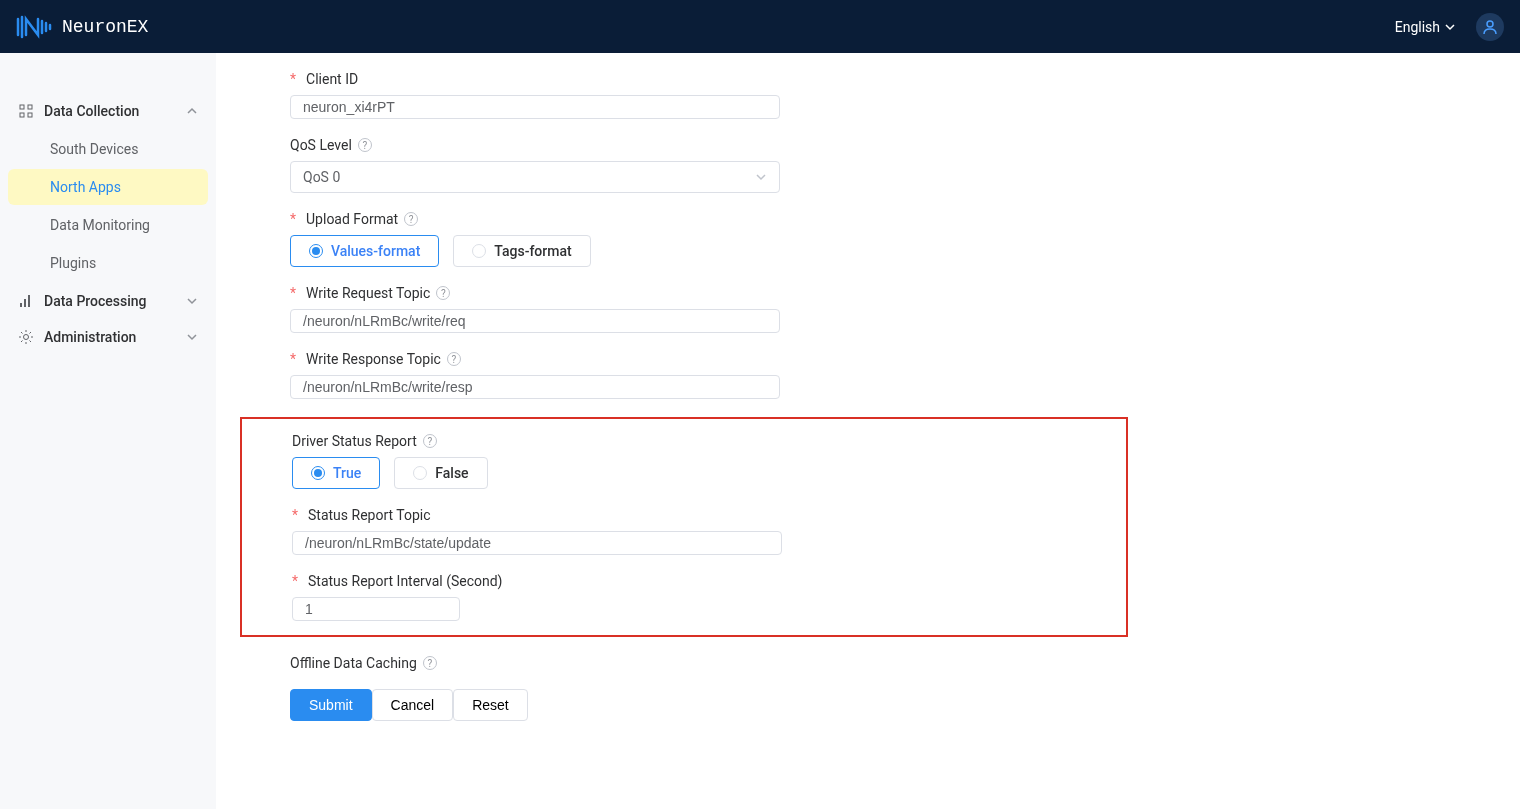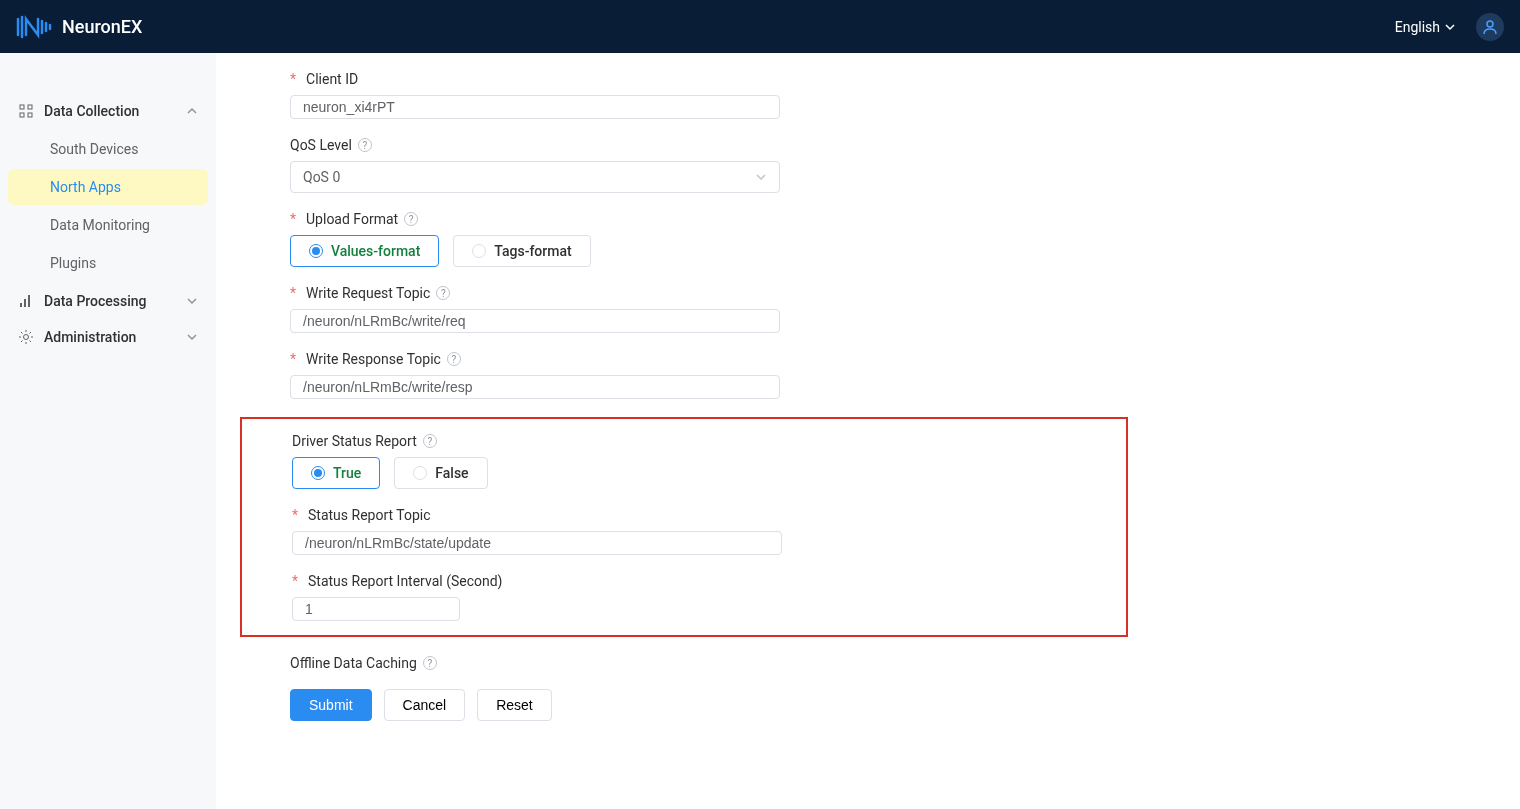--- a/index.html
+++ b/index.html
@@ -1,19 +1,19 @@
 <!DOCTYPE html>
 <html><head>
 <meta charset="utf-8">
 <style>
 * { box-sizing: border-box; margin: 0; padding: 0; }
 body { font-family: -apple-system, BlinkMacSystemFont, "Segoe UI", Roboto, "Helvetica Neue", Arial, sans-serif; font-size: 14px; color: #303133; background: #fff; }
 
 .header { background: #0a1d37; height: 53px; display: flex; align-items: center; justify-content: space-between; padding: 0 16px; }
-.header-left { display: flex; align-items: center; gap: 10px; }
+.header-left { display: flex; align-items: center; gap: 10px; font-family: Liberation Mono, monospace; }
 .logo-svg { width: 36px; height: 28px; }
 .logo-text { color: #fff; font-size: 18px; font-weight: 500; }
 .header-right { display: flex; align-items: center; gap: 20px; }
 .lang { color: #fff; font-size: 14px; display: flex; align-items: center; gap: 4px; cursor: pointer; }
 .avatar { width: 28px; height: 28px; border-radius: 50%; background: #1e3a5f; display: flex; align-items: center; justify-content: center; }
 .avatar svg { width: 16px; height: 16px; }
 
 .layout { display: flex; height: calc(100vh - 53px); }
 .sidebar { width: 216px; background: #f7f8fa; padding-top: 40px; flex-shrink: 0; }
 .nav-group-header { display: flex; align-items: center; justify-content: space-between; padding: 10px 18px; cursor: pointer; font-weight: 500; font-size: 14px; color: #303133; }
@@ -27,28 +27,28 @@
 .form { width: 100%; max-width: 820px; padding-left: 50px; }
 .form-row { margin-top: 18px; }
 .form-label { font-size: 14px; color: #303133; margin-bottom: 8px; display: flex; align-items: center; gap: 6px; }
 .required::before { content: "*"; color: #f56c6c; margin-right: 4px; }
 .help-icon { width: 14px; height: 14px; border: 1px solid #c0c4cc; border-radius: 50%; font-size: 10px; color: #909399; display: inline-flex; align-items: center; justify-content: center; }
 .input { width: 490px; height: 24px; border: 1px solid #dcdfe6; border-radius: 4px; padding: 0 12px; font-size: 14px; color: #606266; outline: none; }
 .input.narrow { width: 168px; }
 .select { width: 490px; height: 32px; border: 1px solid #dcdfe6; border-radius: 4px; padding: 0 12px; font-size: 14px; color: #606266; display: flex; align-items: center; justify-content: space-between; cursor: pointer; }
 .radio-row { display: flex; gap: 14px; }
 .radio-btn { height: 32px; padding: 0 18px; border: 1px solid #dcdfe6; border-radius: 4px; display: flex; align-items: center; gap: 8px; cursor: pointer; font-size: 14px; font-weight: 500; background: #fff; }
-.radio-btn.selected { border-color: #2a8cf0; color: #15803d; }
+.radio-btn.selected { border-color: #2a8cf0; color: #3b82f6; }
 .radio-dot { width: 14px; height: 14px; border-radius: 50%; border: 1px solid #dcdfe6; display: inline-block; position: relative; }
 .radio-btn.selected .radio-dot { border-color: #2a8cf0; }
 .radio-btn.selected .radio-dot::after { content: ""; position: absolute; width: 8px; height: 8px; background: #2a8cf0; border-radius: 50%; top: 2px; left: 2px; }
 
 .highlight-box { border: 2px solid #d93025; padding: 14px 32px 14px 50px; margin-left: -50px; margin-top: 18px; margin-right: -68px; }
 
-.btn-row { display: flex; gap: 12px; margin-top: 18px; }
+.btn-row { display: flex; margin-top: 18px; }
 .btn { height: 32px; padding: 0 18px; border-radius: 4px; font-size: 14px; cursor: pointer; border: 1px solid #dcdfe6; background: #fff; display: flex; align-items: center; }
 .btn.primary { background: #2a8cf0; color: #fff; border-color: #2a8cf0; }
 </style>
 </head>
 <body>
 
 <div class="header">
   <div class="header-left">
     <svg class="logo-svg" viewBox="0 0 36 28">
       <path d="M2 6 L2 22 M6 4 L6 24 M10 22 L10 6 L22 22 L22 6 M26 8 L26 20 M30 10 L30 18 M34 12 L34 16" stroke="#2a8cf0" stroke-width="2.5" fill="none" stroke-linecap="round"></path>

